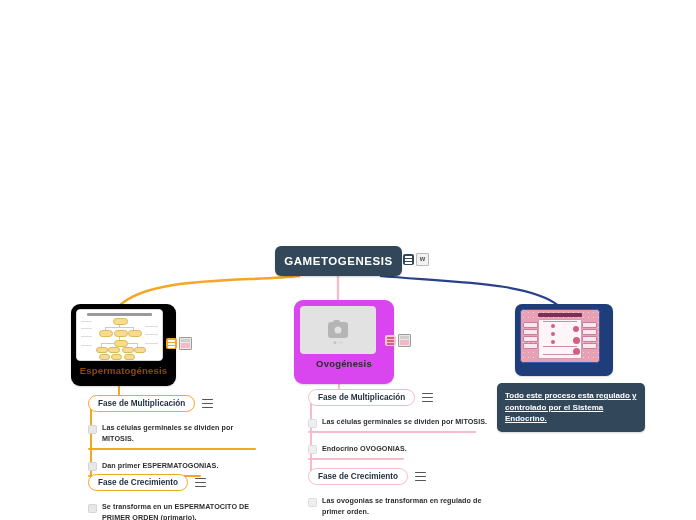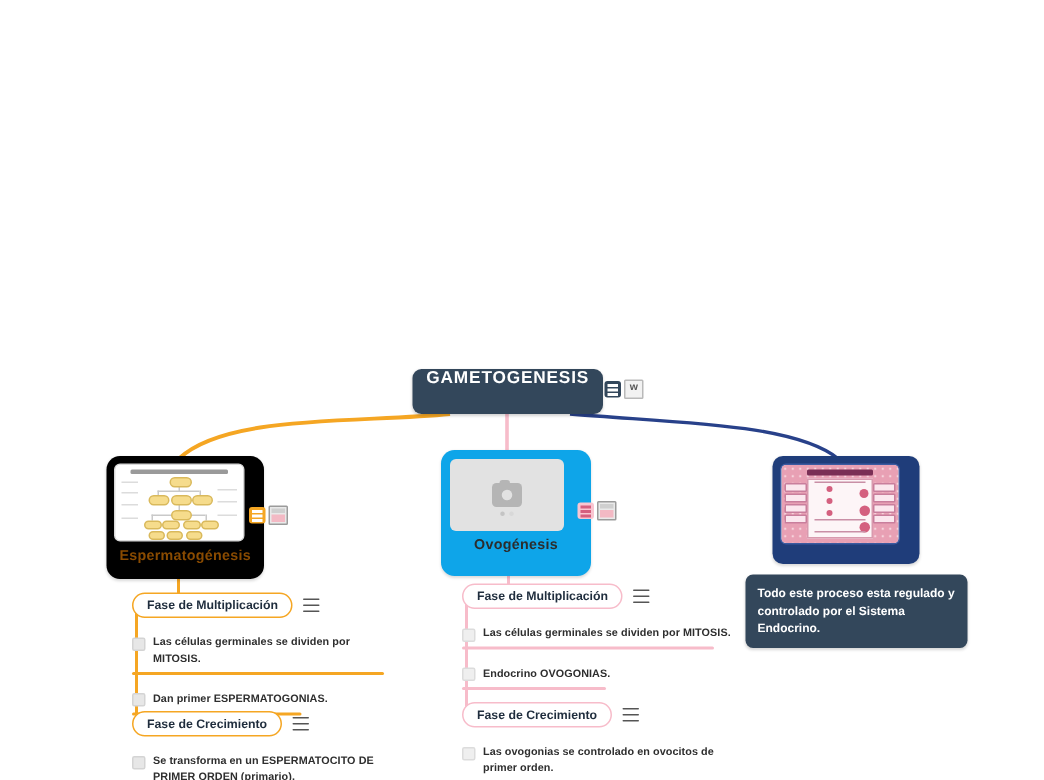--- a/index.html
+++ b/index.html
@@ -10,21 +10,21 @@
   }
   #canvas{position:relative;width:696px;height:520px;}
 
   
   svg.links{position:absolute;left:0;top:0;width:696px;height:520px;pointer-events:none;}
 
   
   .root-node{
     position:absolute;left:275px;top:246px;width:127px;height:30px;
     background:#33475b;border-radius:6px;
-    display:flex;align-items:flex-start;justify-content:center;
+    display:flex;align-items:center;justify-content:center;
     box-shadow:0 1px 2px rgba(0,0,0,.18);
   }
   .root-node .label{
     color:#ffffff;font-weight:bold;font-size:11.5px;letter-spacing:.55px;
     white-space:nowrap;
   }
   .root-icons{position:absolute;left:403px;top:253px;display:flex;gap:2px;align-items:center;}
 
   
   .note-ico{width:11px;height:11px;border-radius:2px;display:block;}
@@ -52,21 +52,21 @@
     padding-top:4px;letter-spacing:.2px;
   }
 
   
   #card-esperma{left:71px;top:304px;width:95px;height:72px;background:#000000;padding:5px;}
   #card-esperma .inner-img{width:85px;height:50px;background:#fbfbfb;border:1px solid #d8d8d8;}
   #card-esperma .card-title{color:#8a4b00;}
   .icons-esperma{position:absolute;left:166px;top:337px;display:flex;gap:2px;align-items:center;}
 
   
-  #card-ovo{left:294px;top:300px;width:88px;height:72px;background:#0ea5e9;padding:6px;}
+  #card-ovo{left:294px;top:300px;width:88px;height:72px;background:#d946ef;padding:6px;}
   #card-ovo .inner-img{
     width:76px;height:48px;background:#e2e2e2;
     display:flex;align-items:center;justify-content:center;
   }
   #card-ovo .card-title{color:#2c2c2c;}
   .icons-ovo{position:absolute;left:385px;top:334px;display:flex;gap:2px;align-items:center;}
 
   
   .cam{width:20px;height:16px;background:#b5b5b5;border-radius:3px;position:relative;}
   .cam::before{content:"";position:absolute;left:50%;top:50%;width:7px;height:7px;
@@ -99,21 +99,21 @@
   .tree .node{position:absolute;background:#f6dc8c;border:.6px solid #d9b95c;border-radius:6px;}
   .tree .edge{position:absolute;background:#c9c9c9;}
   .tree .side{position:absolute;background:#dcdcdc;height:1.4px;}
 
   
   #info-box{
     position:absolute;left:497px;top:383px;width:132px;
     background:#33475b;border-radius:5px;padding:7px 8px;
     box-shadow:0 1px 2px rgba(0,0,0,.16);
   }
-  #info-box .txt{color:#ffffff;font-size:8px;font-weight:bold;line-height:1.45;}
+  #info-box .txt{color:#ffffff;font-size:8px;font-weight:bold;line-height:1.45;text-decoration:underline;}
 
   
   .col{position:absolute;}
   .phase-row{display:flex;align-items:center;gap:7px;}
   .pill{
     border-radius:11px;background:#ffffff;padding:3px 9px;
     font-size:8.2px;font-weight:bold;color:#1f2d3d;white-space:nowrap;
   }
   .pill.orange{border:1.4px solid #f5a623;}
   .pill.pink{border:1.4px solid #f7bcca;}
@@ -339,18 +339,18 @@
       <span class="pill pink">Fase de Crecimiento</span>
       <span class="ham">
           <i></i>
           <i></i>
           <i></i>
         </span>
     </div>
     <div class="task">
       <div class="task-line">
         <span class="chk pink"></span>
-        <span class="task-text" style="width:170px;">Las ovogonias se controlado en ovocitos de primer orden.</span>
+        <span class="task-text" style="width:170px;">Las ovogonias se transforman en regulado de primer orden.</span>
       </div>
     </div>
   </div>
 
 </div>
 
 </body></html>

